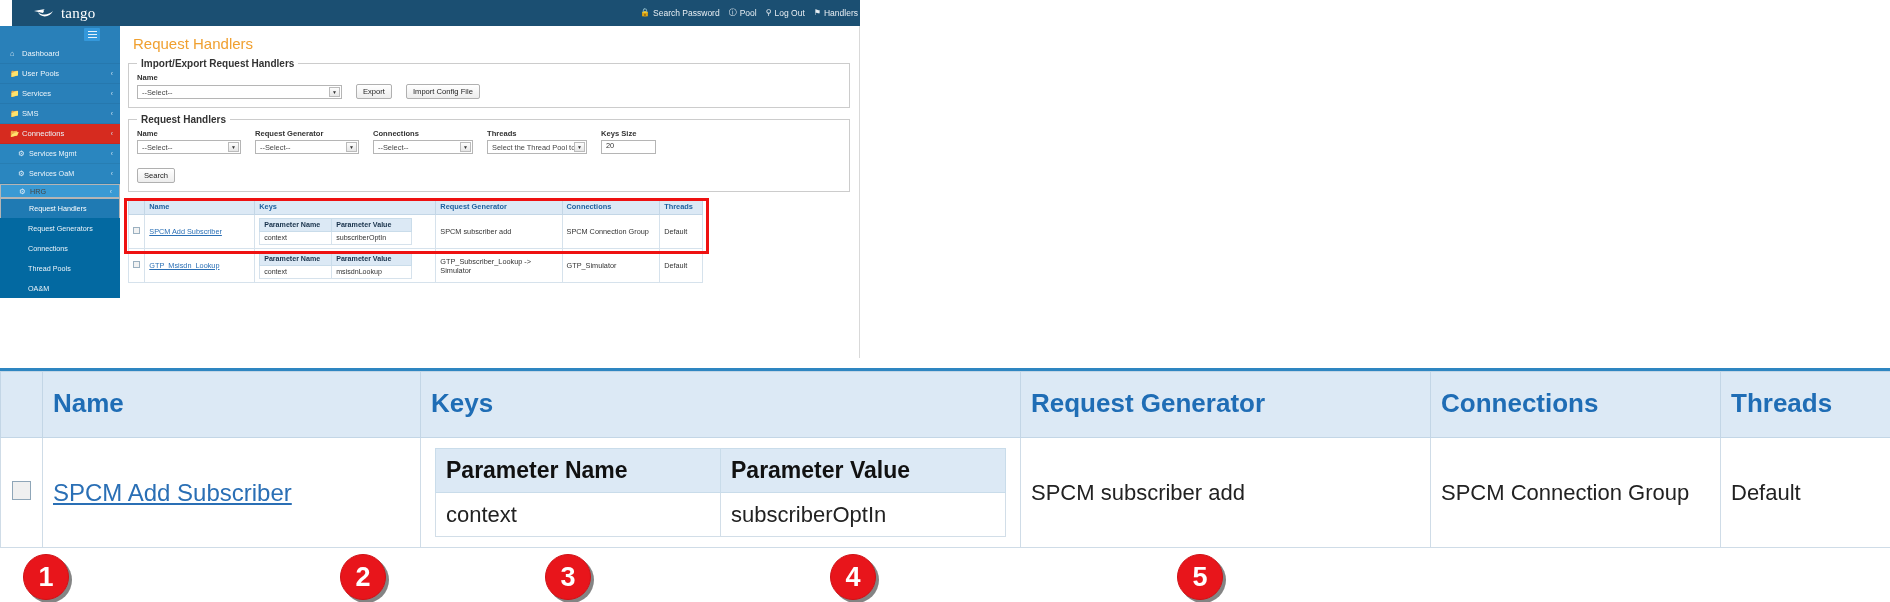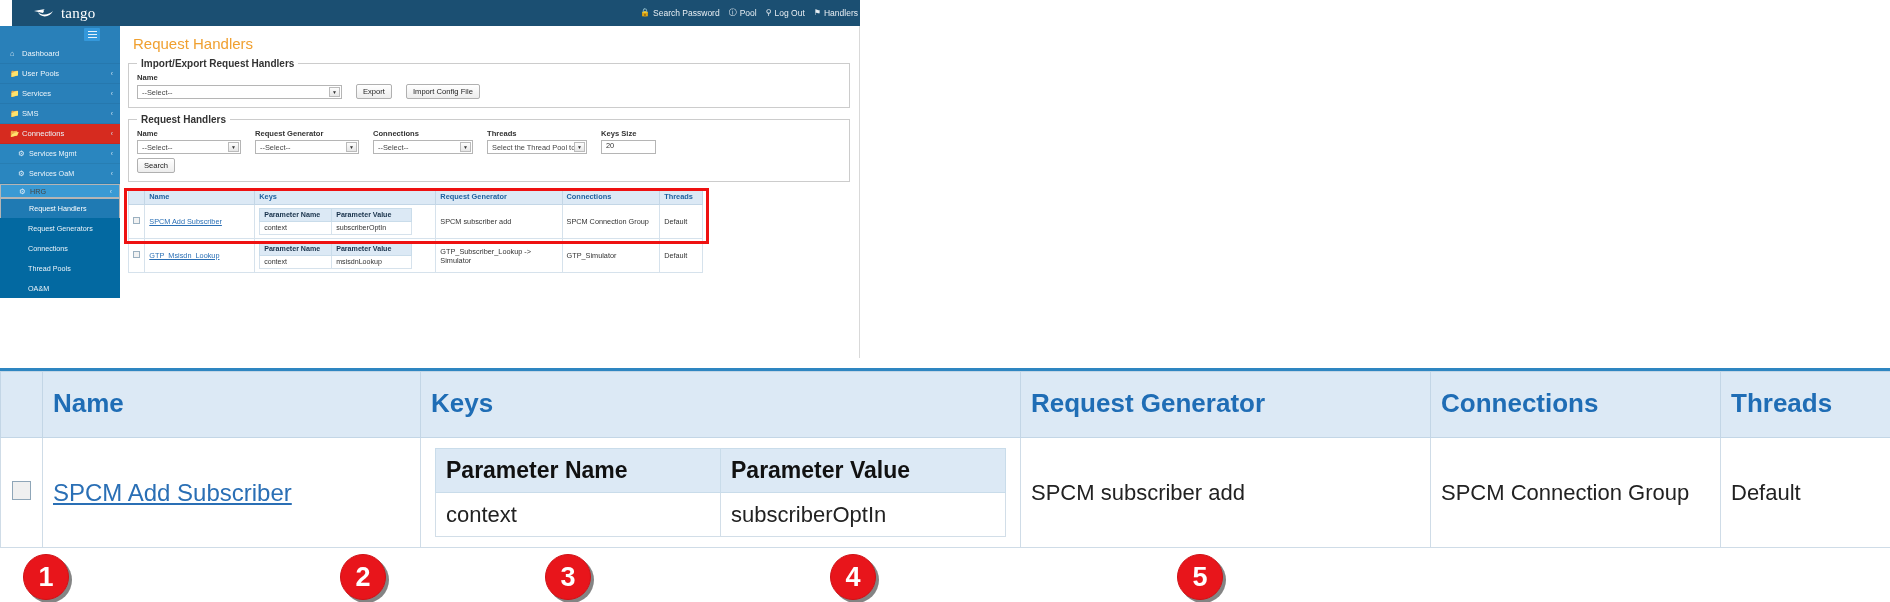--- a/index.html
+++ b/index.html
@@ -320,21 +320,21 @@
               <span class="arrow">▼</span>
             </div>
           </div>
           <div>
             <div class="fld-label">Keys Size</div>
             <div class="txt" style="width:55px;">
               <span>20</span>
             </div>
           </div>
         </div>
-        <div style="margin-top:0;">
+        <div style="margin-top:10px;">
           <div class="btn">Search</div>
         </div>
       </fieldset>
 
       <div class="tbl-wrap">
         <div class="hl-box"></div>
         <table class="dt">
           <thead>
             <tr>
               <th style="width:12px;"></th>

